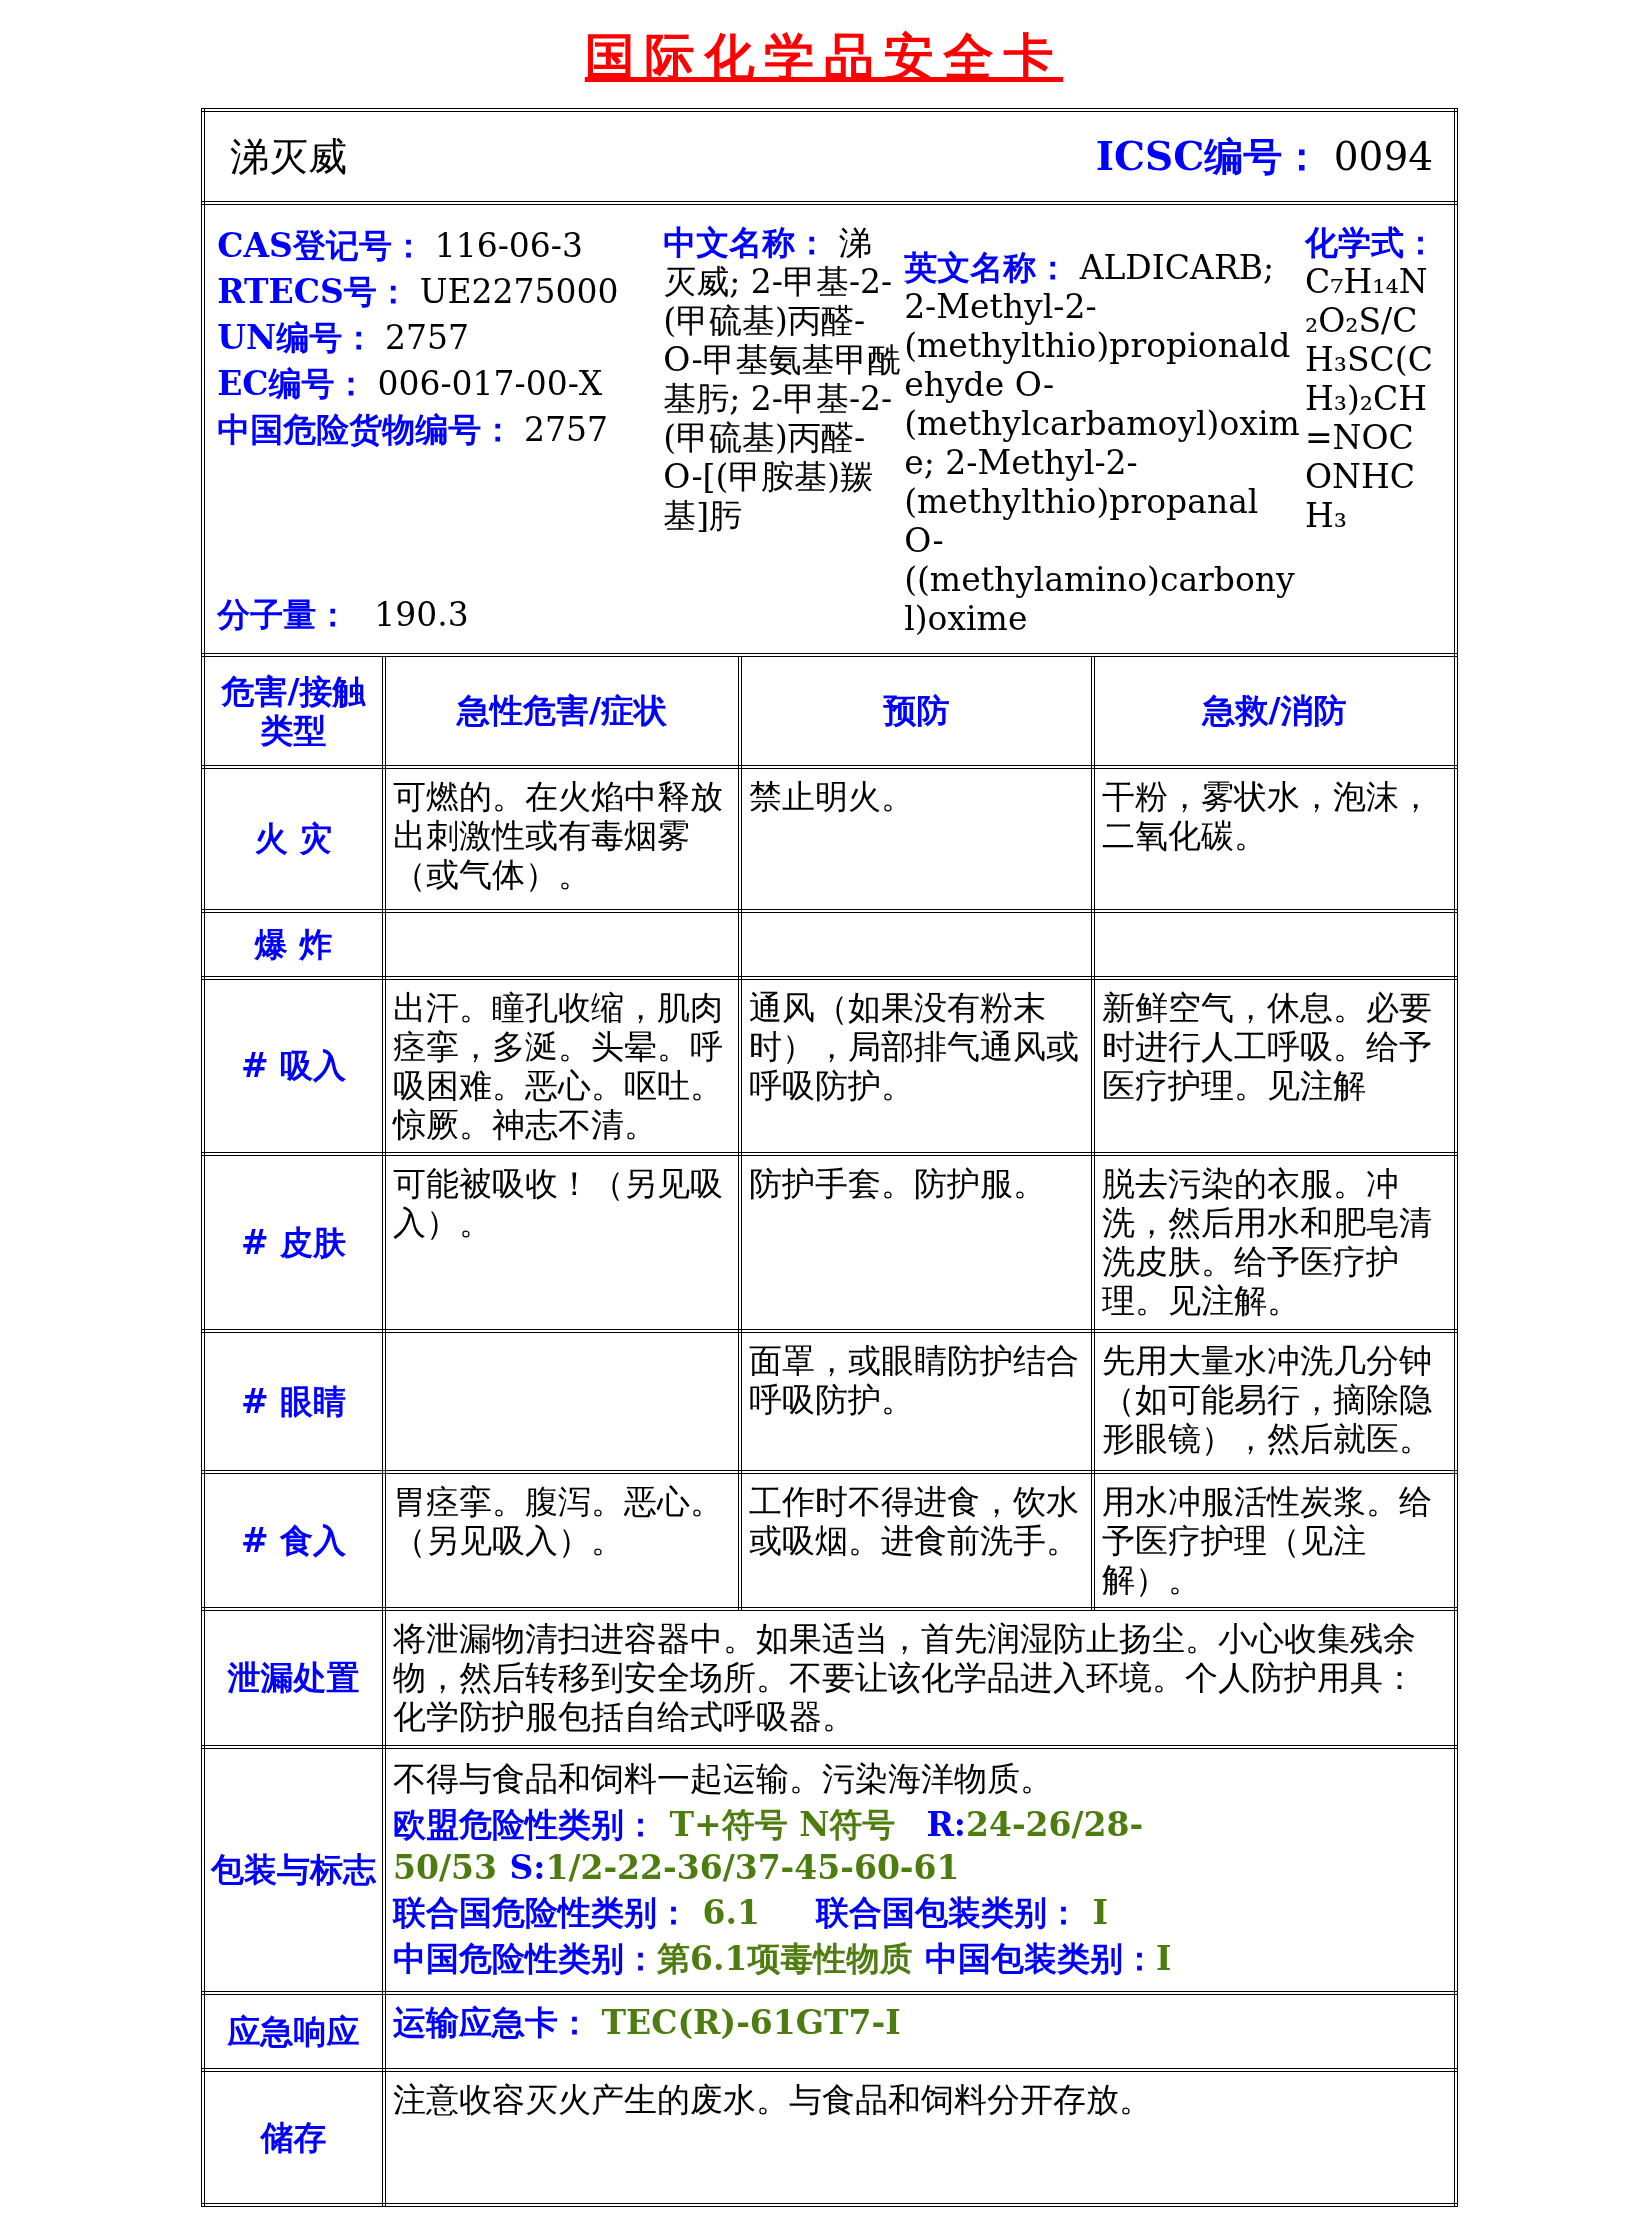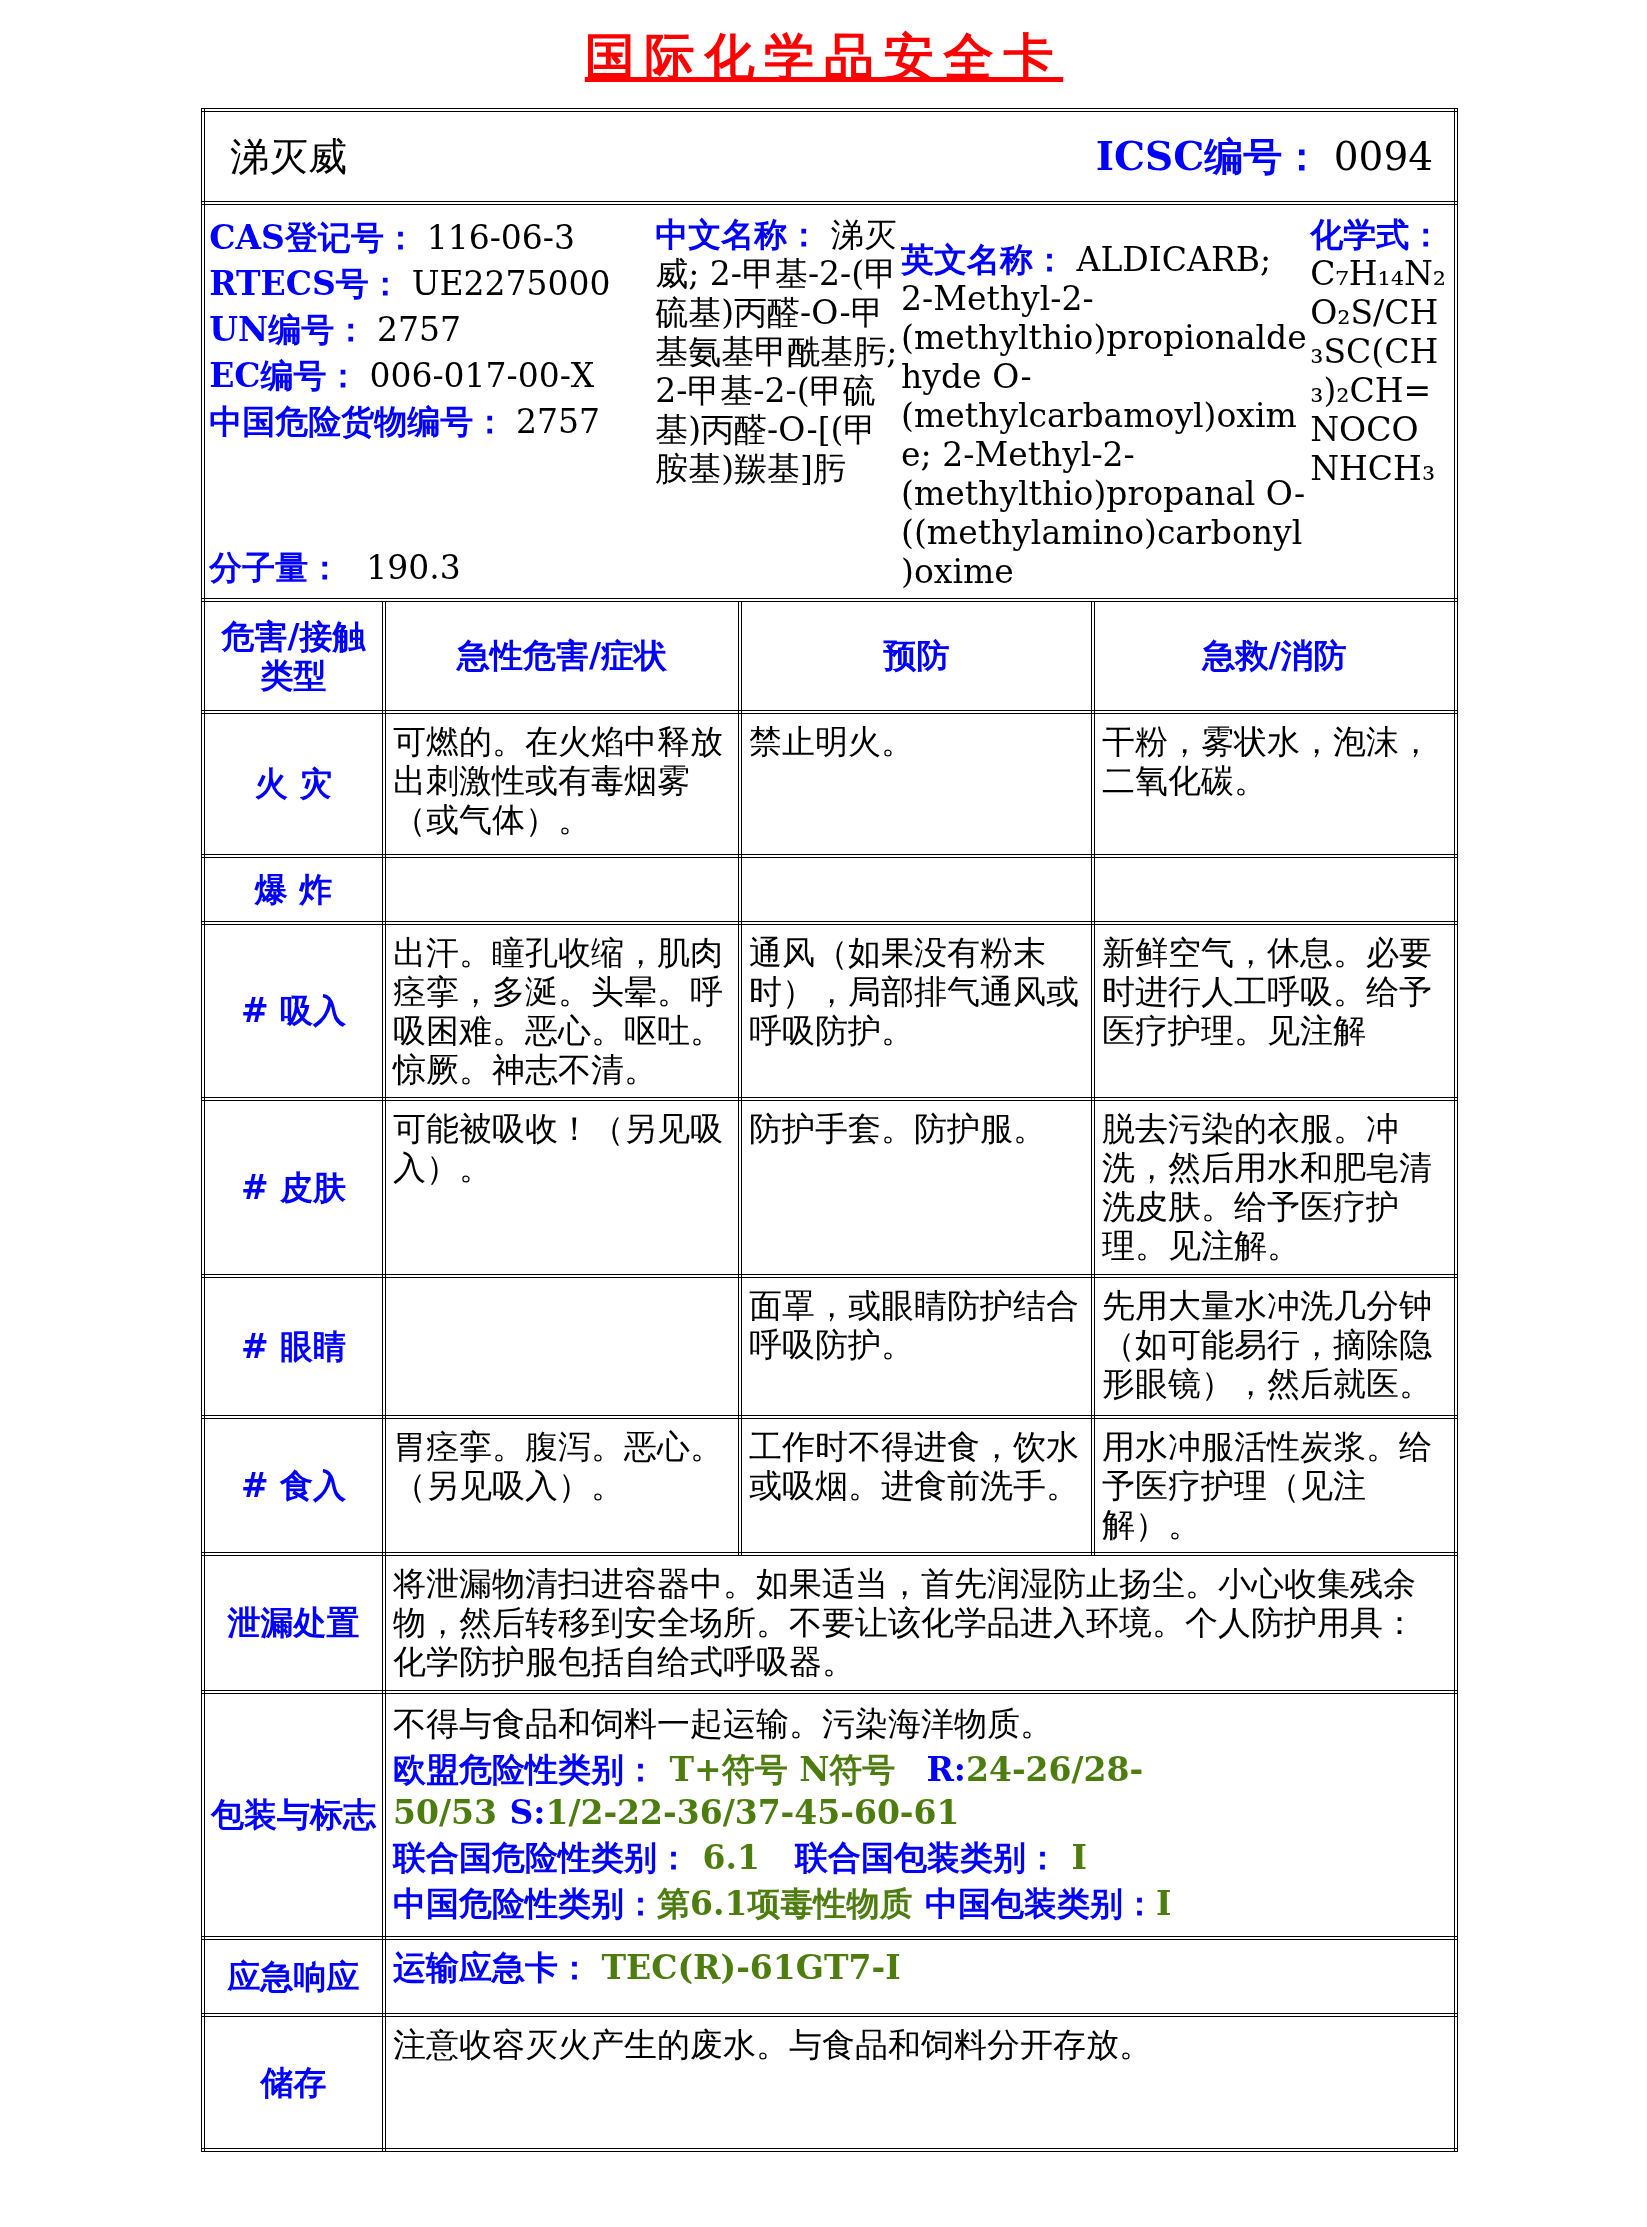--- a/index.html
+++ b/index.html
@@ -78,21 +78,21 @@
     text-align:center;vertical-align:middle;
     color:#0000ff;font-weight:bold;
   }
   td.hcell span{display:block;}
 
   
   .pack-line{line-height:43px;margin-bottom:2.8px;}
   .pack-line.eu{max-width:969px;}
   .sp-l{margin-left:31px;}
   .sp-m{margin-left:12.5px;}
-  .sp-g{margin-left:35px;}
+  .sp-g{margin-left:56px;}
   .val{color:#4d7c0f;font-weight:bold;}
 </style>
 </head>
 <body>
 
 <div class="page">
 
   <div class="title">国际化学品安全卡</div>
 
   <table class="card">
@@ -109,21 +109,21 @@
         <div class="name-wrap">
           <span>涕灭威</span>
           <span>
             <span class="blue">ICSC编号：</span><span class="icsc-val">0094</span>
           </span>
         </div>
       </td>
     </tr>
 
     <tr class="r-id">
-      <td colspan="4" style="padding:0">
+      <td colspan="4" style="padding:8px">
         <div class="id-wrap">
           <div class="id-left">
             <div class="id-line">
               <span class="blue">CAS登记号：</span><span class="id-val">116-06-3</span>
             </div>
             <div class="id-line">
               <span class="blue">RTECS号：</span><span class="id-val">UE2275000</span>
             </div>
             <div class="id-line">
               <span class="blue">UN编号：</span><span class="id-val">2757</span>

